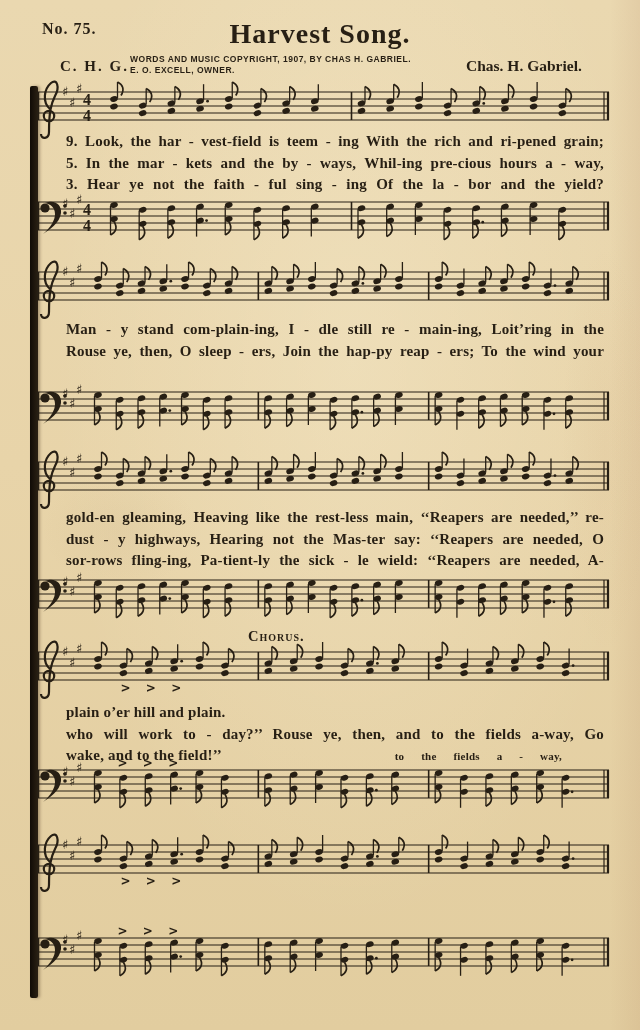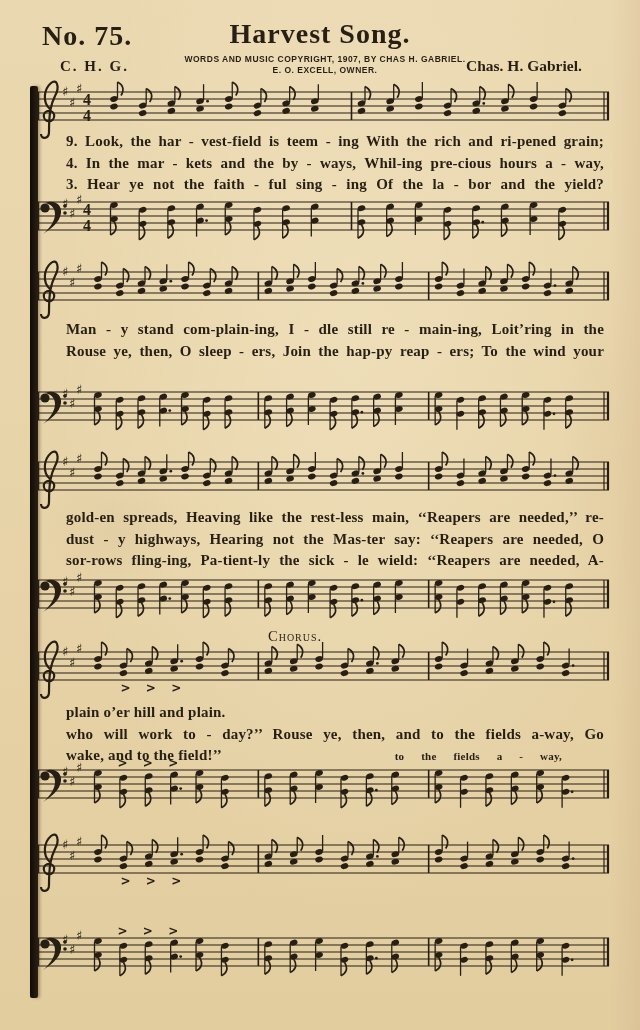--- a/index.html
+++ b/index.html
@@ -13,43 +13,43 @@
   }
   .edge-tint{position:absolute;right:0;top:0;width:30px;height:100%;
     background:linear-gradient(90deg,rgba(0,0,0,0),rgba(160,105,75,0.10));}
   .stain1{position:absolute;left:560px;top:240px;width:90px;height:420px;border-radius:50%;
     background:radial-gradient(ellipse,rgba(170,110,70,0.05),rgba(0,0,0,0) 70%);}
   .stain2{position:absolute;left:40px;top:470px;width:160px;height:120px;border-radius:50%;
     background:radial-gradient(ellipse,rgba(120,90,50,0.05),rgba(0,0,0,0) 70%);}
   .binding{position:absolute;left:30px;top:86px;width:8px;height:912px;
     background:linear-gradient(90deg,#100b06,#2a2013);border-radius:2px;
     box-shadow:2px 0 3px rgba(60,40,20,0.35);}
-  .hdr-no{position:absolute;left:42px;top:20px;font-size:28px;font-weight:bold;letter-spacing:1px;}
+  .hdr-no{position:absolute;left:42px;top:20px;font-size:16px;font-weight:bold;letter-spacing:1px;}
   .hdr-title{position:absolute;left:150px;top:18px;width:340px;text-align:center;
     font-size:28px;font-weight:bold;letter-spacing:1px;}
   .hdr-chg{position:absolute;left:60px;top:58px;font-size:15px;font-weight:bold;letter-spacing:2px;}
-  .hdr-copy{position:absolute;left:130px;top:54px;width:390px;text-align:center;
+  .hdr-copy{position:absolute;left:130px;top:54px;width:390px;
     font-family:"Liberation Sans","DejaVu Sans",sans-serif;font-size:8.5px;font-weight:bold;
     letter-spacing:0.5px;line-height:11px;}
   .hdr-composer{position:absolute;left:466px;top:57px;font-size:15.5px;font-weight:bold;}
   .staff{position:absolute;left:36px;width:575px;height:74px;}
   #st1{top:76px}  #sb1{top:186px}
   #st2{top:256px} #sb2{top:376px}
   #st3{top:446px} #sb3{top:564px}
   #st4{top:636px} #sb4{top:754px}
   #st5{top:829px} #sb5{top:922px}
   .lyrics{position:absolute;left:50px;width:556px;font-size:15px;font-weight:bold;
     letter-spacing:0.2px;}
   #ly1{top:131px} #ly2{top:319px} #ly3{top:507px} #ly4{top:702px} #ly5{top:889px}
   .ln{height:21.5px;line-height:21.5px;padding:0 2px 0 16px;}
   .ln.j{text-align:justify;text-align-last:justify;text-justify:inter-word;}
   .ln.row{display:flex;align-items:baseline;}
   .echo{font-size:11px;word-spacing:14px;margin-left:auto;margin-right:42px;}
   .echo2{font-size:11px;word-spacing:7px;margin-left:134px;}
-  .chorus-label{position:absolute;left:268px;top:628px;font-size:14.5px;font-weight:normal;
+  .chorus-label{position:absolute;left:248px;top:628px;font-size:14.5px;font-weight:bold;
     font-variant:small-caps;letter-spacing:1px;text-align:right;}
 </style>
 </head>
 <body>
 
 <div class="page">
   <div class="edge-tint"></div>
   <div class="stain1"></div>
   <div class="stain2"></div>
   <div class="binding"></div>
@@ -139,21 +139,21 @@
         <ellipse cx="497.625" cy="30.5" rx="3.9" ry="2.8" fill="#271f14" transform="rotate(-18 497.625 30.5)"></ellipse>
         <line x1="501.125" y1="22" x2="501.125" y2="6" stroke="#271f14" stroke-width="1.3"></line>
         <ellipse cx="526.3125" cy="29.6" rx="3.9" ry="2.8" fill="#271f14" transform="rotate(-18 526.3125 29.6)"></ellipse>
         <ellipse cx="526.3125" cy="37.1" rx="3.9" ry="2.8" fill="#271f14" transform="rotate(-18 526.3125 37.1)"></ellipse>
         <line x1="529.8125" y1="28.6" x2="529.8125" y2="12.600000000000001" stroke="#271f14" stroke-width="1.3"></line>
         <path d="M529.8125 12.600000000000001 c5 2.5,7.5 7,3.5 13.5" stroke="#271f14" stroke-width="1.7" fill="none"></path>
       </svg></div>
 
   <div class="lyrics" id="ly1">
     <div class="ln j">9. Look, the har - vest-field is teem - ing With the rich and ri-pened grain;</div>
-    <div class="ln j">4. In the mar - kets and the by - ways, Whil-ing pre-cious hours a - way,</div>
+    <div class="ln j">5. In the mar - kets and the by - ways, Whil-ing pre-cious hours a - way,</div>
     <div class="ln j">3. Hear ye not the faith - ful sing - ing Of the la - bor and the yield?</div>
   </div>
 
   <div class="staff" id="sb1"><svg viewBox="0 0 575 74" width="575" height="74" style="overflow: visible;">
         <line x1="1" y1="16" x2="573" y2="16" stroke="#271f14" stroke-width="1.1"></line>
         <line x1="1" y1="23" x2="573" y2="23" stroke="#271f14" stroke-width="1.1"></line>
         <line x1="1" y1="30" x2="573" y2="30" stroke="#271f14" stroke-width="1.1"></line>
         <line x1="1" y1="37" x2="573" y2="37" stroke="#271f14" stroke-width="1.1"></line>
         <line x1="1" y1="44" x2="573" y2="44" stroke="#271f14" stroke-width="1.1"></line>
         <line x1="2" y1="16" x2="2" y2="44" stroke="#271f14" stroke-width="2.4"></line>
@@ -534,21 +534,21 @@
         <ellipse cx="511.4761904761905" cy="37.1" rx="3.9" ry="2.8" fill="#271f14" transform="rotate(-18 511.4761904761905 37.1)"></ellipse>
         <line x1="514.9761904761905" y1="28.6" x2="514.9761904761905" y2="12.600000000000001" stroke="#271f14" stroke-width="1.3"></line>
         <circle cx="518.9761904761905" cy="29.6" r="1.4" fill="#271f14"></circle>
         <ellipse cx="533.2380952380953" cy="27.4" rx="3.9" ry="2.8" fill="#271f14" transform="rotate(-18 533.2380952380953 27.4)"></ellipse>
         <ellipse cx="533.2380952380953" cy="34.9" rx="3.9" ry="2.8" fill="#271f14" transform="rotate(-18 533.2380952380953 34.9)"></ellipse>
         <line x1="536.7380952380953" y1="26.4" x2="536.7380952380953" y2="10.399999999999999" stroke="#271f14" stroke-width="1.3"></line>
         <path d="M536.7380952380953 10.399999999999999 c5 2.5,7.5 7,3.5 13.5" stroke="#271f14" stroke-width="1.7" fill="none"></path>
       </svg></div>
 
   <div class="lyrics" id="ly3">
-    <div class="ln j">gold-en spreads, Heaving like the rest-less main, ‘‘Reapers are needed,’’ re-</div>
+    <div class="ln j">gold-en gleaming, Heaving like the rest-less main, ‘‘Reapers are needed,’’ re-</div>
     <div class="ln j">dust - y highways, Hearing not the Mas-ter say: ‘‘Reapers are needed, O</div>
     <div class="ln j">sor-rows fling-ing, Pa-tient-ly the sick - le wield: ‘‘Reapers are needed, A-</div>
   </div>
 
   <div class="staff" id="sb3"><svg viewBox="0 0 575 74" width="575" height="74" style="overflow: visible;">
         <line x1="1" y1="16" x2="573" y2="16" stroke="#271f14" stroke-width="1.1"></line>
         <line x1="1" y1="23" x2="573" y2="23" stroke="#271f14" stroke-width="1.1"></line>
         <line x1="1" y1="30" x2="573" y2="30" stroke="#271f14" stroke-width="1.1"></line>
         <line x1="1" y1="37" x2="573" y2="37" stroke="#271f14" stroke-width="1.1"></line>
         <line x1="1" y1="44" x2="573" y2="44" stroke="#271f14" stroke-width="1.1"></line>

